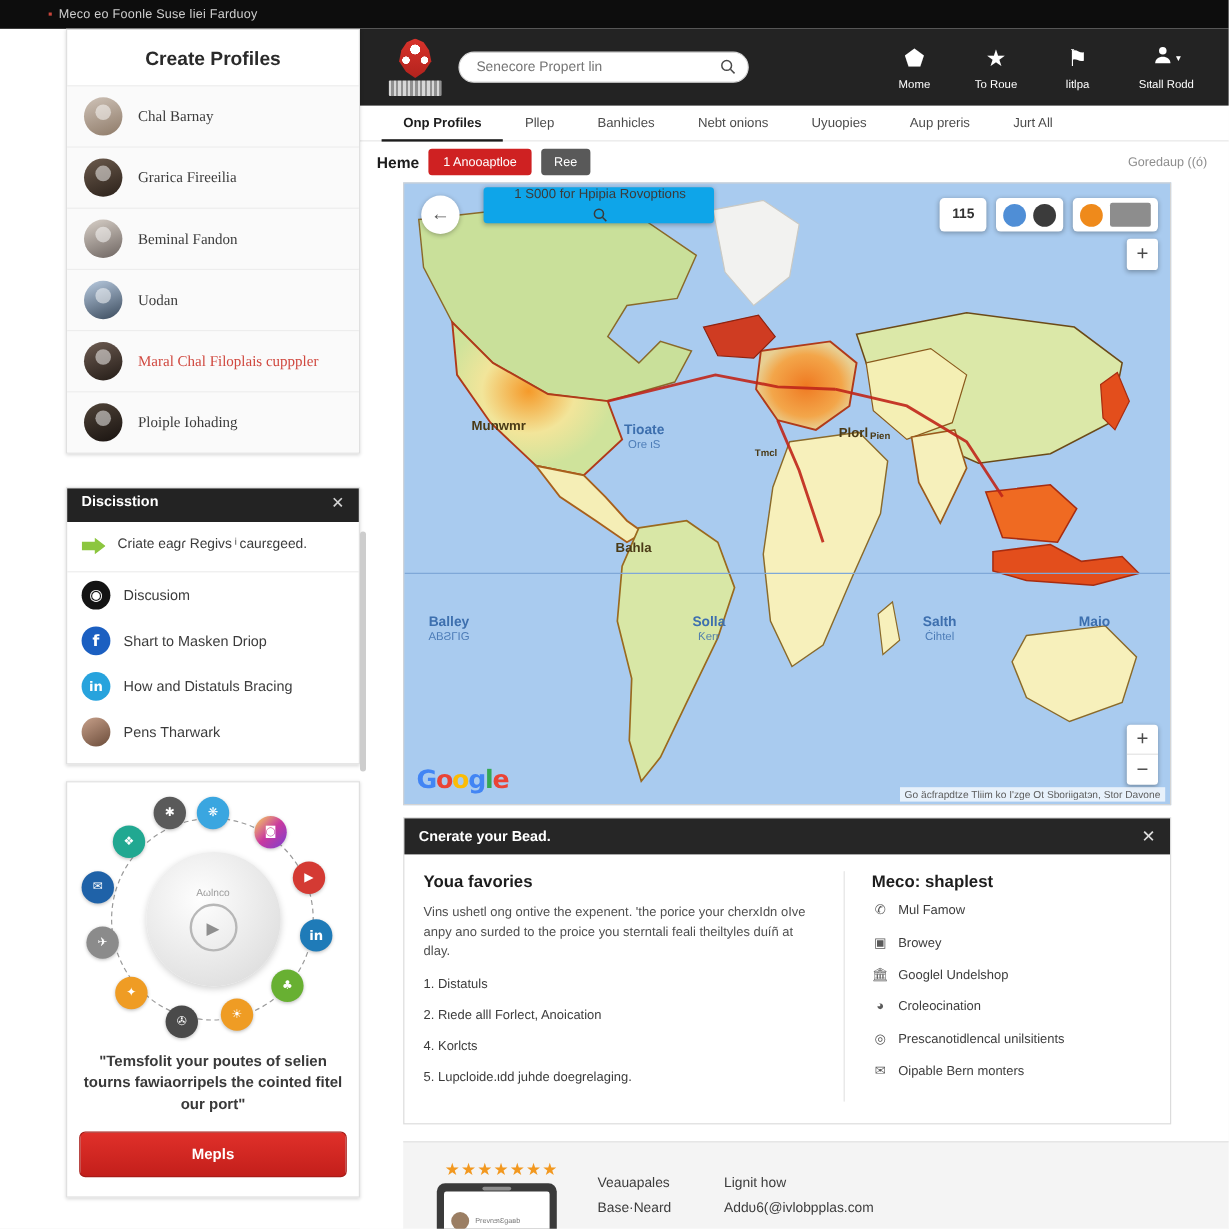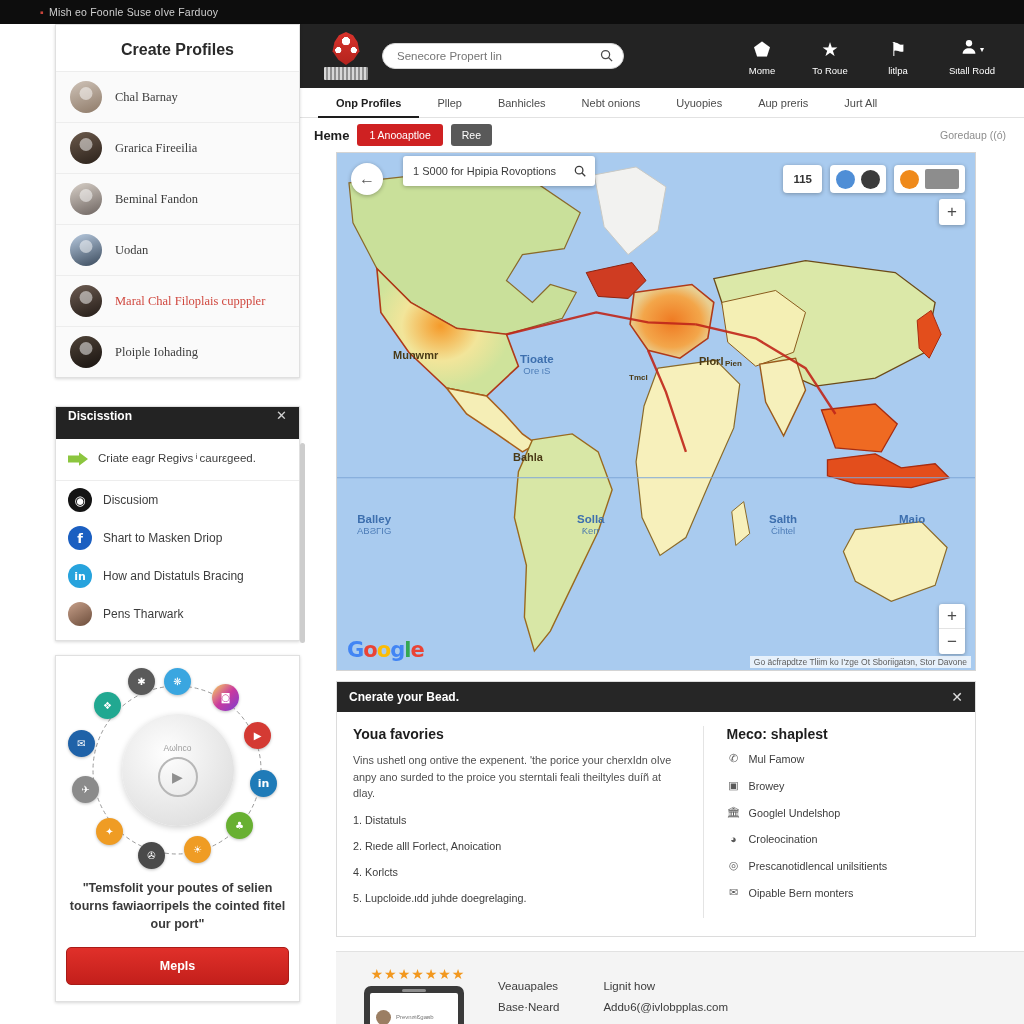--- a/index.html
+++ b/index.html
@@ -98,22 +98,22 @@
   }
   .mapsvg { position: absolute; inset: 0; width: 100%; height: 100%; }
   .map-back {
     position: absolute; left: 14px; top: 10px; width: 32px; height: 32px;
     border-radius: 50%; background: #fff; box-shadow: 0 1px 4px rgba(0,0,0,.3);
     display: flex; align-items: center; justify-content: center;
     font-size: 16px; color: #5a5a5a;
   }
   .map-search {
     position: absolute; left: 66px; top: 3px; width: 192px; height: 30px;
-    background: #ffffff; border-radius: 3px; box-shadow: 0 1px 4px rgba(0,0,0,.28);
-    display: flex; align-items: center; padding: 0 8px 0 10px;
+    background: #0ea5e9; border-radius: 3px; box-shadow: 0 1px 4px rgba(0,0,0,.28);
+    display: flex; align-items: center; padding: 0 8px 0 10px; flex-direction: column;
   }
   .map-search .q { font-size: 11px; color: #3b3b3b; flex: 1; white-space: nowrap; overflow: hidden;}
   .map-ctrls { position: absolute; right: 10px; top: 12px; display: flex; gap: 8px; }
   .ctrl-group {
     background: #fff; border-radius: 4px; box-shadow: 0 1px 4px rgba(0,0,0,.3);
     display: flex; align-items: center; padding: 3px 6px; gap: 6px; height: 28px;
   }
   .ctrl-num { font-size: 11.5px; font-weight: bold; color: #333; padding: 0 4px;}
   .cbtn { width: 19px; height: 19px; border-radius: 50%; display: inline-block; }
   .cbtn.blue { background: #4f8ed6; }
@@ -223,22 +223,22 @@
   .pav.d2 { background: linear-gradient(160deg, #d8d0c8, #6d6460); }
   .pav.d3 { background: linear-gradient(160deg, #b08a65, #3d2a1c); }
   .pav.d4 { background: linear-gradient(160deg, #b9cbe0, #3a4a5c); }
   .pav.d5 { background: linear-gradient(160deg, #6d5c52, #241c17); }
   .pav.d6 { background: linear-gradient(160deg, #4f4338, #191310); }
   .pname { font-size: 12.5px; color: #3c3c3c; line-height: 1.32; }
   .pname.alert { color: #d0483f; }
 
   .disc { margin-top: 28px; position: relative; }
   .disc-head {
-    background: #232323; color: #fff; height: 28px; display: flex; align-items: flex-end;
-    padding: 16px 12px; font-size: 12px; font-weight: bold;
+    background: #232323; color: #fff; height: 28px; display: flex; align-items: flex-start;
+    padding: 4px 12px; font-size: 12px; font-weight: bold;
   }
   .disc-head .x { margin-left: auto; font-size: 13px; font-weight: normal; opacity: .8;}
   .disc-note {
     display: flex; gap: 10px; padding: 11px 12px 12px; border-bottom: 1px solid #ededed;
     align-items: flex-start;
   }
   .note-ic {
     width: 20px; height: 18px; flex: 0 0 20px; background: #8cc63f;
     clip-path: polygon(0 30%, 55% 30%, 55% 12%, 100% 50%, 55% 88%, 55% 70%, 0 70%);
   }
@@ -289,21 +289,21 @@
     text-align: center; font-size: 12.5px; font-weight: bold; padding: 11px 0;
     border-radius: 5px; border: 1px solid #a81b17;
   }
 </style>
 </head>
 <body>
 
 <div id="root">
 
   <div class="os-bar">
-    <span class="dot">▪</span><span>Mish eo Foonle Suse oIve Farduoy</span>
+    <span class="dot">▪</span><span>Meco eo Foonle Suse liei Farduoy</span>
   </div>
 
   <div class="app">
 
     <div class="topnav">
       <div class="brand">
         <div class="crest"></div>
         <div class="plate"></div>
       </div>
       <div class="searchwrap">

